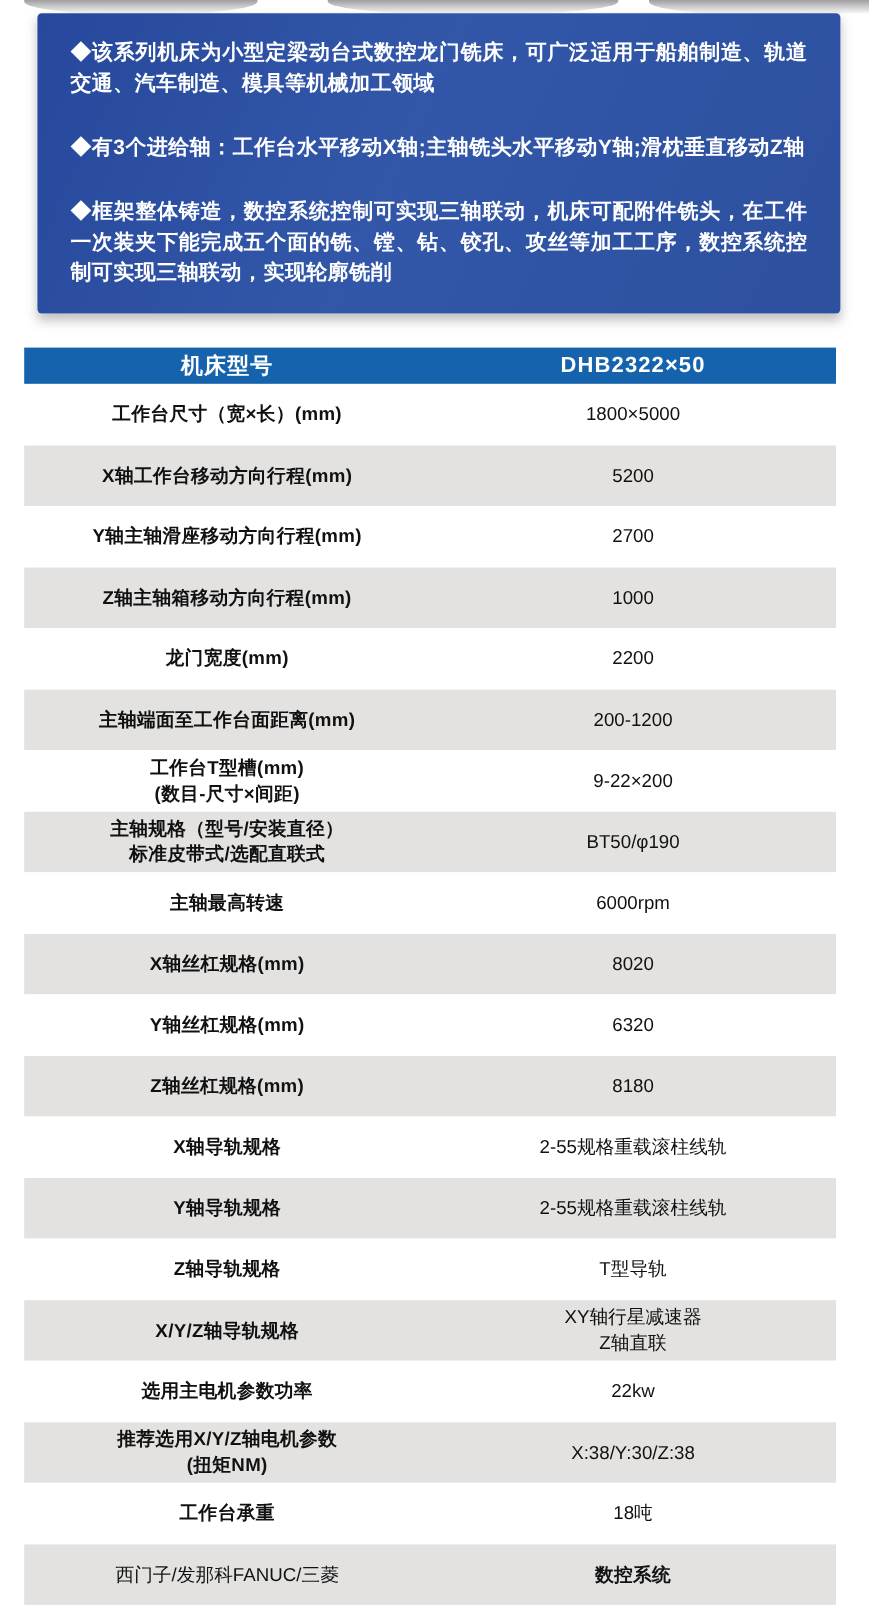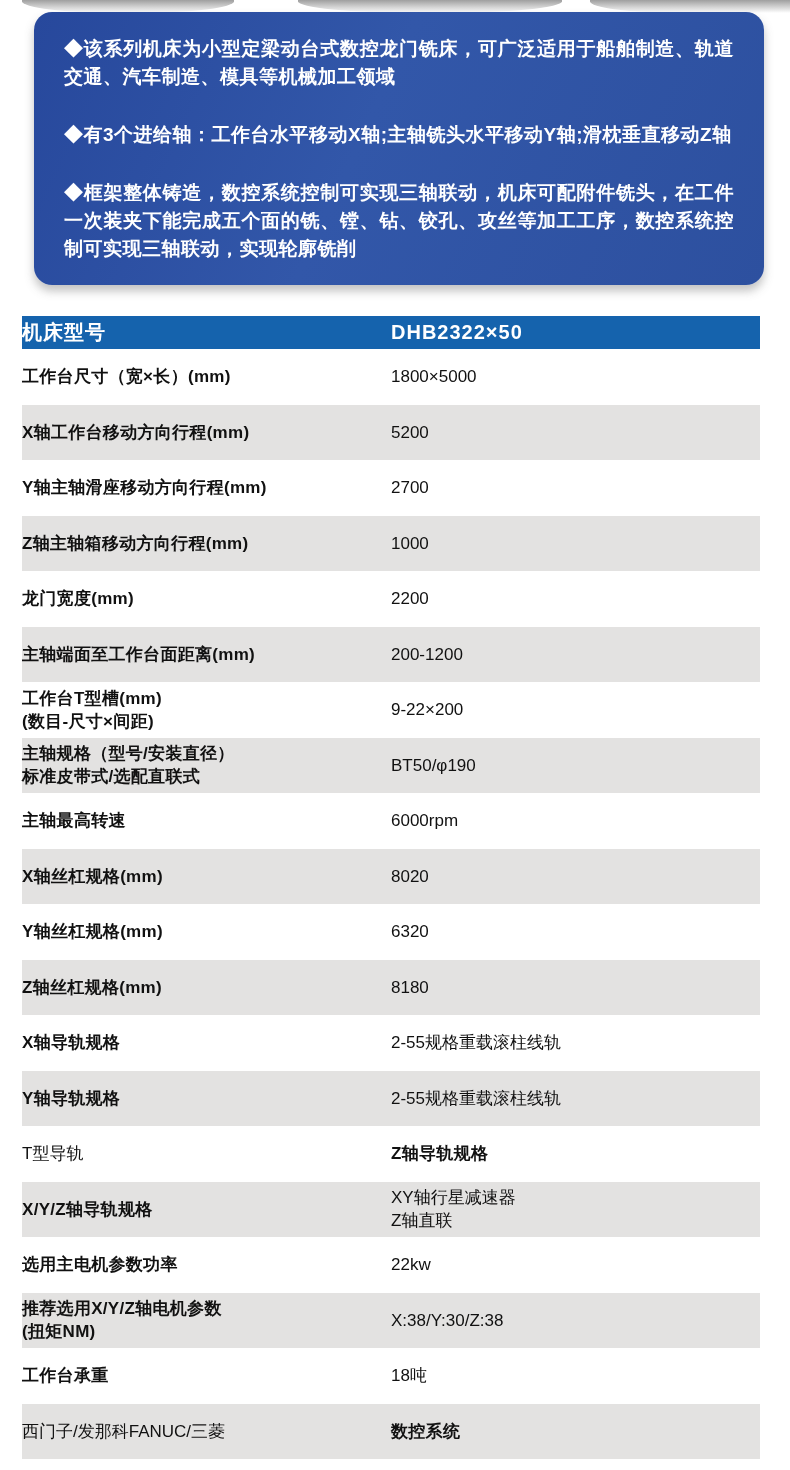--- a/index.html
+++ b/index.html
@@ -26,21 +26,21 @@
     border-bottom-left-radius:45% 90%;
     border-bottom-right-radius:45% 90%;
   }
   .fade.f1{left:22px;width:212px;}
   .fade.f2{left:298px;width:264px;}
   .fade.f3{left:590px;width:200px;border-bottom-right-radius:0;}
 
   
   .promo{
     position:absolute;left:34px;top:12px;width:730px;height:273px;
-    border-radius:18px;
+    border-radius:4px;
     padding:23px 30px 20px 30px;
     background:linear-gradient(115deg, var(--promo-blue-1) 0%, var(--promo-blue-2) 45%, var(--promo-blue-3) 100%);
     box-shadow:0 6px 10px rgba(80,80,80,0.35);
     color:var(--text-white);
   }
   .promo p{
     margin:0 0 30px 0;
     font-size:19px;line-height:28px;
     font-weight:600;
     text-align:justify;
@@ -51,21 +51,21 @@
   
   .spec{
     position:absolute;left:22px;top:316px;width:738px;
     color:var(--text-dark);
   }
   .spec-header{
     height:33px;display:flex;align-items:center;
     background:var(--header-blue);color:var(--text-white);
     font-size:20px;font-weight:bold;letter-spacing:1px;
   }
-  .cell{width:50%;}
+  .cell{width:50%;text-align:center;}
   .spec-row{
     height:55.5px;display:flex;align-items:center;
     font-size:17px;background:#ffffff;
   }
   .spec-row:nth-child(even){background:var(--row-gray);}
   .spec-row .label{
     font-weight:bold;white-space:pre-line;line-height:23px;letter-spacing:0.3px;
   }
   .spec-row .value{
     font-weight:normal;white-space:pre-line;line-height:23px;
@@ -160,22 +160,22 @@
     <div class="cell label">X轴导轨规格</div>
     <div class="cell value">2-55规格重载滚柱线轨</div>
   </div>
 
   <div class="spec-row">
     <div class="cell label">Y轴导轨规格</div>
     <div class="cell value">2-55规格重载滚柱线轨</div>
   </div>
 
   <div class="spec-row">
+    <div class="cell label">Z轴导轨规格</div>
     <div class="cell value">T型导轨</div>
-    <div class="cell label">Z轴导轨规格</div>
   </div>
 
   <div class="spec-row">
     <div class="cell label">X/Y/Z轴导轨规格</div>
     <div class="cell value">XY轴行星减速器
 Z轴直联</div>
   </div>
 
   <div class="spec-row">
     <div class="cell label">选用主电机参数功率</div>

